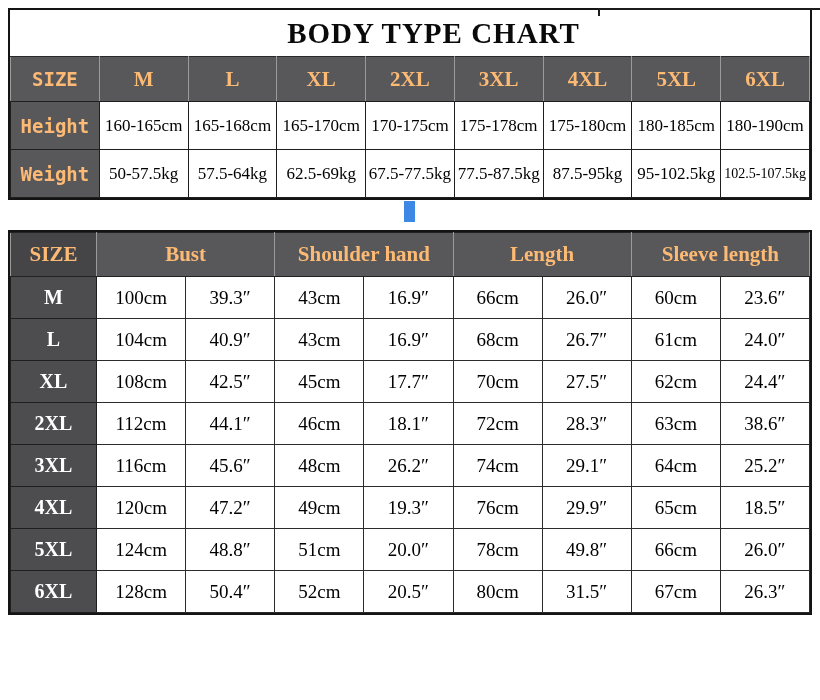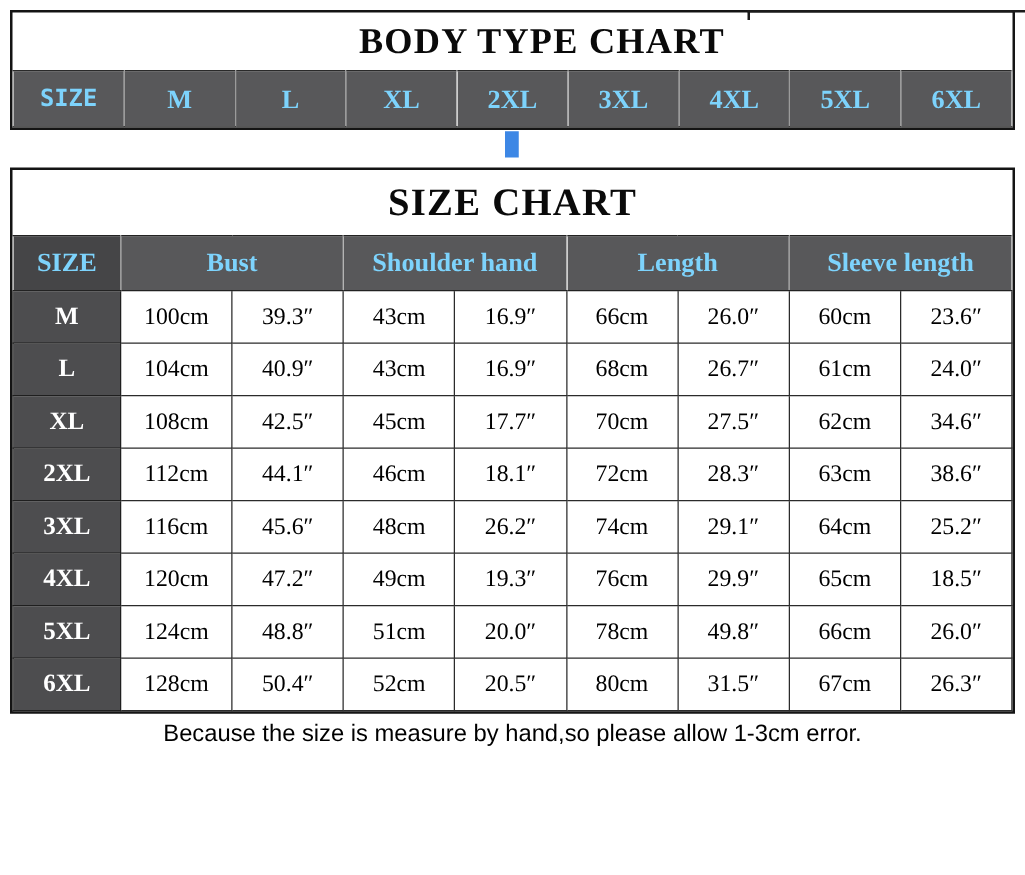--- a/index.html
+++ b/index.html
@@ -20,21 +20,21 @@
   .box-title {
     display:block; text-align:center; font-weight:bold;
     font-family:"Liberation Serif", serif; letter-spacing:1px; color:#0a0a0a;
   }
   .bt-box .box-title { font-size:29px; line-height:46px; height:46px;padding-left:47px; }
   .sc-box .box-title { font-size:31px; line-height:52px; height:52px; }
 
   table { width:100%; border-collapse:collapse; table-layout:fixed; }
   th, td { text-align:center; vertical-align:middle; white-space:nowrap; overflow:hidden; }
 
-  .dark { background:#58585a; color:#7dd3fc; }
+  .dark { background:#58585a; color:#fdba74; }
 
   
   .bt-table th.hdr {
     height:45px; font-size:21px; font-weight:bold;
     border:1px solid #9b9b9b; border-top:1px solid #2a2a2a; border-bottom:1px solid #1f1f1f;
   }
   .bt-table th.mono { font-family:"DejaVu Sans Mono", monospace; font-size:19px; }
   .bt-table th.rowlbl {
     height:48px; font-size:19px; font-weight:bold;
     font-family:"DejaVu Sans Mono", monospace;
@@ -83,30 +83,51 @@
         <th class="hdr dark mono">SIZE</th>
         <th class="hdr dark">M</th>
         <th class="hdr dark">L</th>
         <th class="hdr dark">XL</th>
         <th class="hdr dark">2XL</th>
         <th class="hdr dark">3XL</th>
         <th class="hdr dark">4XL</th>
         <th class="hdr dark">5XL</th>
         <th class="hdr dark">6XL</th>
       </tr>
+      <tr>
+        <th class="rowlbl dark">Height</th>
+        <td>160-165cm</td>
+        <td>165-168cm</td>
+        <td>165-170cm</td>
+        <td>170-175cm</td>
+        <td>175-178cm</td>
+        <td>175-180cm</td>
+        <td>180-185cm</td>
+        <td>180-190cm</td>
+      </tr>
+      <tr class="wt">
+        <th class="rowlbl dark">Weight</th>
+        <td>50-57.5kg</td>
+        <td>57.5-64kg</td>
+        <td>62.5-69kg</td>
+        <td>67.5-77.5kg</td>
+        <td>77.5-87.5kg</td>
+        <td>87.5-95kg</td>
+        <td>95-102.5kg</td>
+        <td>102.5-107.5kg</td>
+      </tr>
     </tbody>
       </table>
   </section>
 
   <div class="divider-gap">
     <div class="blue-mark"></div>
   </div>
 
   <section class="chart-box sc-box">
-    <span class="box-title">SIZE CHART</span>
     <table class="sc-table">
       <colgroup>
         <col style="width:86px">
         <col>
           <col>
           <col>
           <col>
           <col>
           <col>
           <col>
@@ -145,21 +166,21 @@
       </tr>
       <tr>
         <th class="rlbl">XL</th>
         <td>108cm</td>
         <td>42.5″</td>
         <td>45cm</td>
         <td>17.7″</td>
         <td>70cm</td>
         <td>27.5″</td>
         <td>62cm</td>
-        <td>34.6″</td>
+        <td>24.4″</td>
       </tr>
       <tr>
         <th class="rlbl">2XL</th>
         <td>112cm</td>
         <td>44.1″</td>
         <td>46cm</td>
         <td>18.1″</td>
         <td>72cm</td>
         <td>28.3″</td>
         <td>63cm</td>
@@ -206,15 +227,14 @@
         <td>20.5″</td>
         <td>80cm</td>
         <td>31.5″</td>
         <td>67cm</td>
         <td>26.3″</td>
       </tr>
     </tbody>
       </table>
   </section>
 
-  <p class="note">Because the size is measure by hand,so please allow 1-3cm error.</p>
 
 </div>
 
 </body></html>

